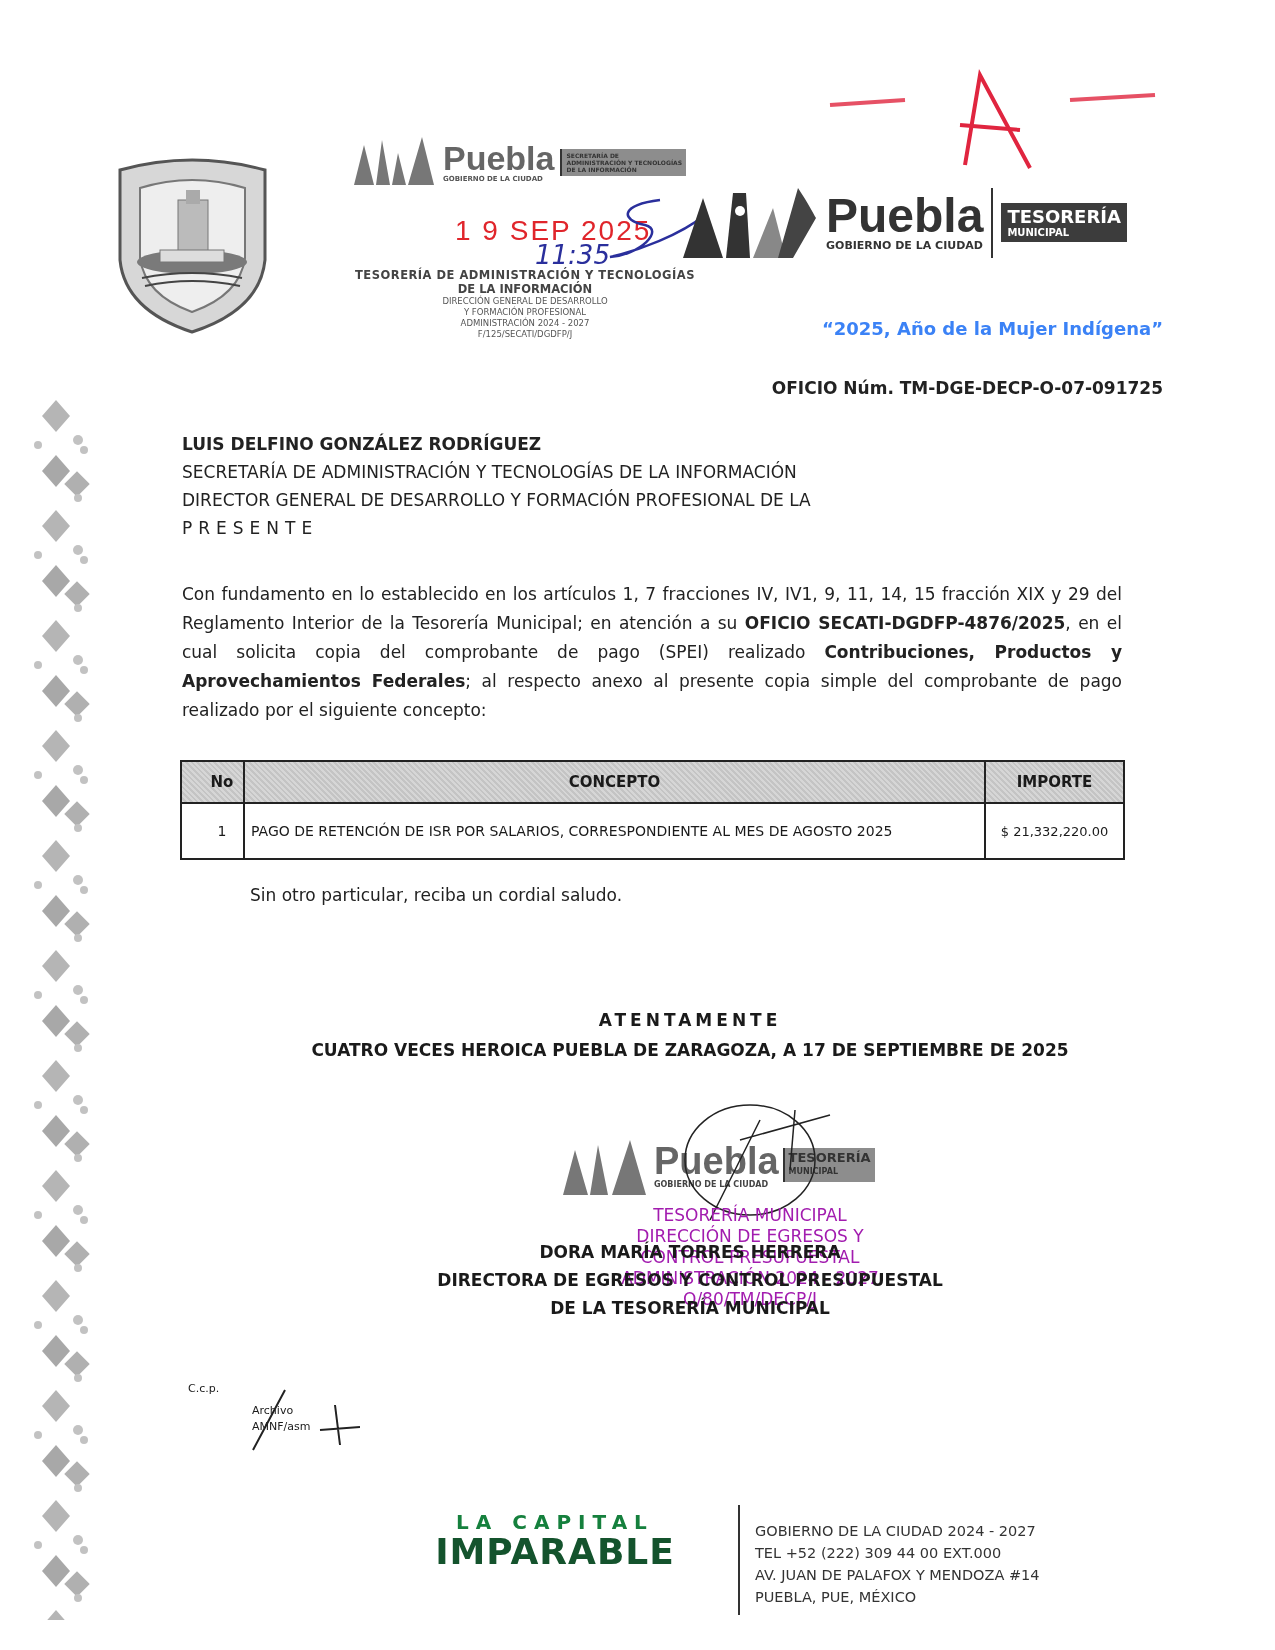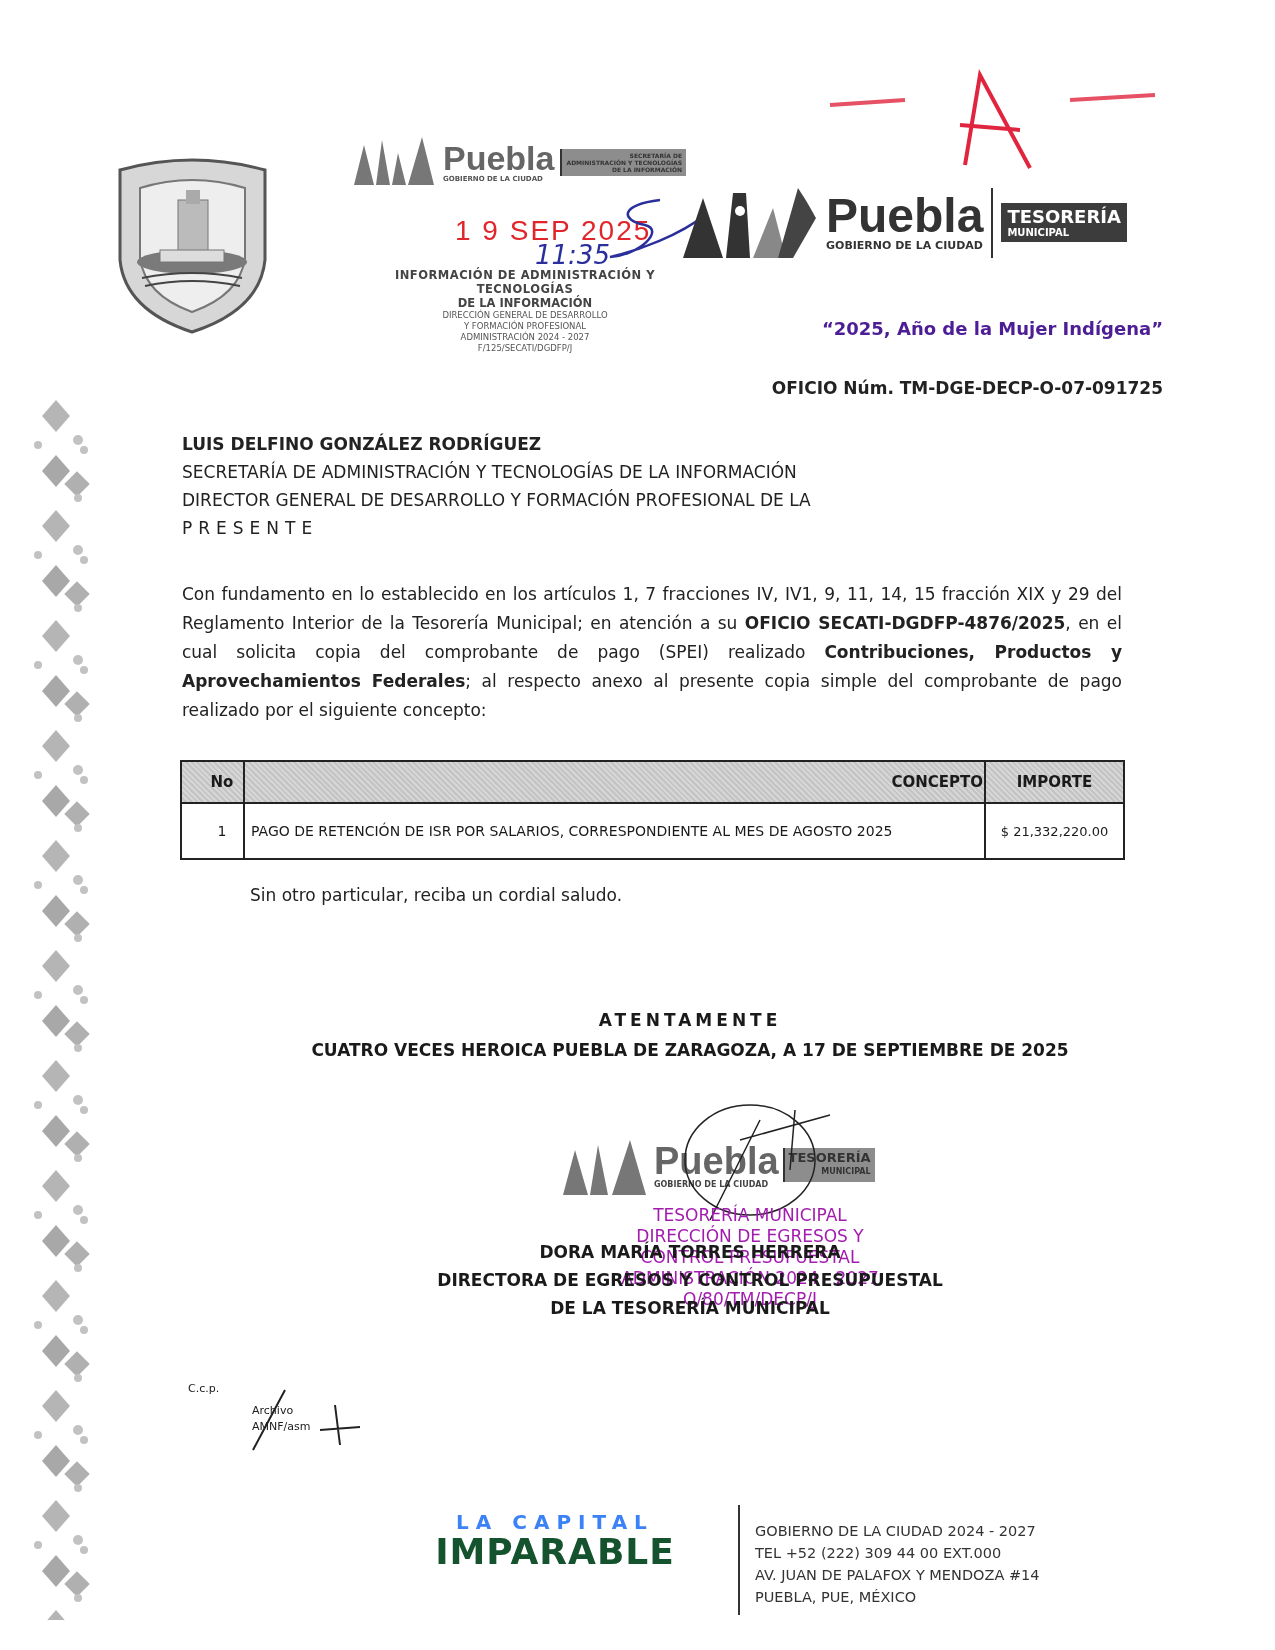--- a/index.html
+++ b/index.html
@@ -1,19 +1,19 @@
 <!DOCTYPE html>
 <html><head>
 <meta charset="utf-8">
 <style>
   html, body { margin:0; padding:0; background:#fff; }
   body { width:1275px; height:1650px; position:relative; overflow:hidden;
          font-family:"DejaVu Sans", sans-serif; color:#1a1a1a; }
   .abs { position:absolute; }
-  .gray-tex { background: repeating-linear-gradient(45deg,#d6d6d6 0 2px,#c4c4c4 2px 4px); text-align: right; }
+  .gray-tex { background: repeating-linear-gradient(45deg,#d6d6d6 0 2px,#c4c4c4 2px 4px); }
 
   
   .side-border { left:32px; top:400px; width:60px; height:1220px; }
 
   
   .crest { left:100px; top:150px; width:185px; height:185px; }
 
   
   .logo1 { left:352px; top:132px; width:340px; height:60px; }
   .logo-mark { display:inline-block; vertical-align:middle; }
@@ -28,21 +28,21 @@
   .stamp-block .l3 { font-size:8.5px; line-height:11px; color:#555; }
 
   
   .logo2 { left:678px; top:180px; width:460px; height:85px; }
   .teso-box { background:#3c3c3c; color:#fff; padding:4px 6px; font-family:"DejaVu Sans", sans-serif; }
   .teso-box .t1 { font-size:18px; font-weight:bold; line-height:20px; }
   .teso-box .t2 { font-size:10px; font-weight:bold; line-height:11px; }
 
   .red-mark { left:820px; top:60px; width:340px; height:110px; }
 
-  .motto { right:112px; top:318px; font-weight:bold; font-size:18px; color:#4c1d95; font-family:"DejaVu Sans", sans-serif; }
+  .motto { right:112px; top:318px; font-weight:bold; font-size:18px; color:#3b82f6; font-family:"DejaVu Sans", sans-serif; }
   .oficio { right:112px; top:378px; font-weight:bold; font-size:17px; color:#222; }
 
   .addr { left:182px; top:430px; font-size:17px; line-height:28px; color:#222; }
   .addr .name { font-weight:bold; font-size:17px; }
   .addr .presente { letter-spacing:6px; }
 
   .para { left:182px; top:580px; width:940px; font-size:17px; line-height:29px; text-align:justify; color:#222; }
   .para b { font-weight:bold; }
 
   table.concepts { left:180px; top:760px; width:945px; border-collapse:collapse; font-size:14px; }
@@ -59,21 +59,21 @@
   .place { left:0; width:1380px; top:1040px; text-align:center; font-weight:bold; font-size:17px; }
 
   .sig-logo { left:560px; top:1100px; width:340px; height:130px; }
   .sig-stamp { left:600px; top:1205px; width:300px; text-align:center; color:#a21caf; font-family:"DejaVu Sans", sans-serif; font-size:17px; line-height:21px; }
   .sig-name { left:0; width:1380px; top:1238px; text-align:center; font-weight:bold; font-size:17px; line-height:28px; }
 
   .ccp { left:188px; top:1382px; font-size:11px; }
   .ccp-lines { left:252px; top:1403px; font-size:11px; line-height:16px; }
 
   .footer-logo { left:405px; top:1510px; width:300px; height:90px; }
-  .cap1 { font-family:"DejaVu Sans", sans-serif; font-weight:bold; letter-spacing:7px; font-size:20px; color:#3b82f6; }
+  .cap1 { font-family:"DejaVu Sans", sans-serif; font-weight:bold; letter-spacing:7px; font-size:20px; color:#15803d; }
   .cap2 { font-family:"DejaVu Sans", sans-serif; font-weight:bold; font-size:36px; color:#14532d; letter-spacing:1px; line-height:36px; }
   .footer-sep { left:738px; top:1505px; width:2px; height:110px; background:#333; }
   .footer-info { left:755px; top:1520px; font-family:"DejaVu Sans", sans-serif; font-size:14.5px; line-height:22px; color:#333; }
 </style>
 </head>
 <body>
 
 <svg class="abs side-border" viewBox="0 0 60 1220">
   <defs>
     <pattern id="orn" width="60" height="110" patternUnits="userSpaceOnUse">
@@ -113,21 +113,21 @@
     <div>DE LA INFORMACIÓN</div>
   </div>
 </div>
 
 <div class="abs stamp-date">1 9 SEP 2025</div>
 <div class="abs stamp-time">11:35</div>
 <svg class="abs" style="left:600px;top:195px;" width="110" height="70" viewBox="0 0 110 70">
   <path d="M60,5 C20,10 20,25 45,30 C65,35 40,60 10,62 C40,55 80,40 105,20" stroke="#2a2f9c" stroke-width="2.5" fill="none"></path>
 </svg>
 <div class="abs stamp-block">
-  <div class="l1">INFORMACIÓN DE ADMINISTRACIÓN Y TECNOLOGÍAS</div>
+  <div class="l1">TESORERÍA DE ADMINISTRACIÓN Y TECNOLOGÍAS</div>
   <div class="l2">DE LA INFORMACIÓN</div>
   <div class="l3">DIRECCIÓN GENERAL DE DESARROLLO</div>
   <div class="l3">Y FORMACIÓN PROFESIONAL</div>
   <div class="l3">ADMINISTRACIÓN 2024 - 2027</div>
   <div class="l3">F/125/SECATI/DGDFP/J</div>
 </div>
 
 <svg class="abs red-mark" viewBox="0 0 340 110">
   <path d="M10,45 L85,40" stroke="#e0253f" stroke-width="4" fill="none" opacity="0.8"></path>
   <path d="M145,105 L160,15 L210,108" stroke="#e0253f" stroke-width="4" fill="none"></path>

